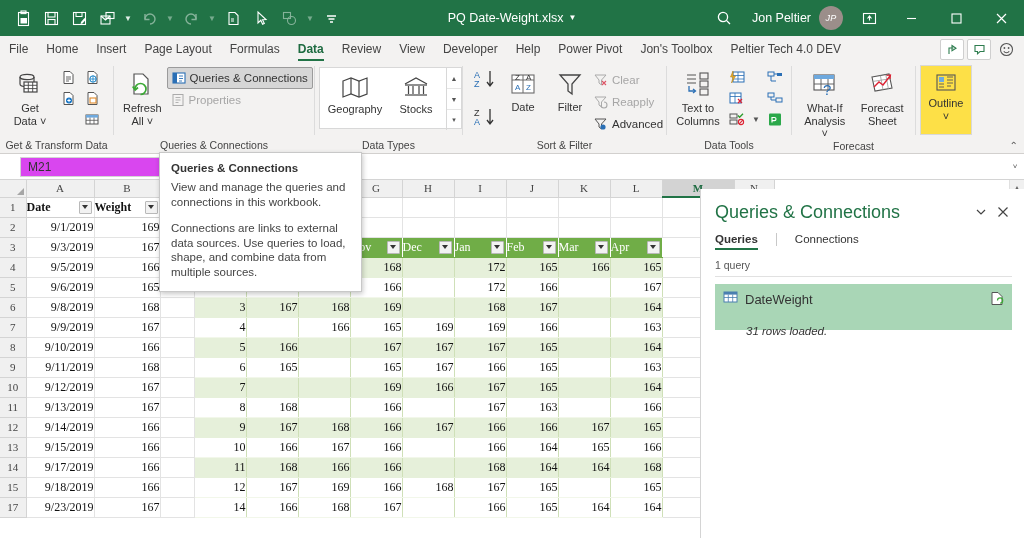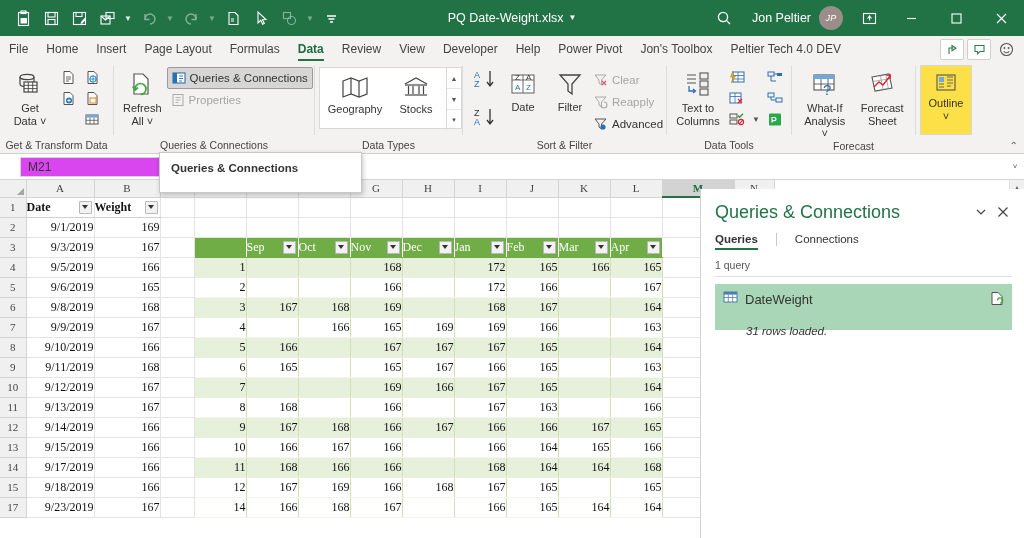--- a/index.html
+++ b/index.html
@@ -1046,15 +1046,19 @@
         <svg width="14" height="15" viewBox="0 0 14 15">
             <path d="M2 1.5h6l4 4v8H2z" fill="#fff" stroke="#555" stroke-width="1"></path>
             <path d="M7.5 9.5a2.6 2.6 0 1 1 2.6 2.6" fill="none" stroke="#3ba935" stroke-width="1.2"></path>
           </svg>
       </div>
     </div>
   </div>
 
   <div class="tooltip">
     <div class="tt-title">Queries &amp; Connections</div>
+    <div class="tt-body">
+      <p>View and manage the queries and connections in this workbook.</p>
+      <p>Connections are links to external data sources. Use queries to load, shape, and combine data from multiple sources.</p>
+    </div>
   </div>
 
 </div>
 
 </body></html>

